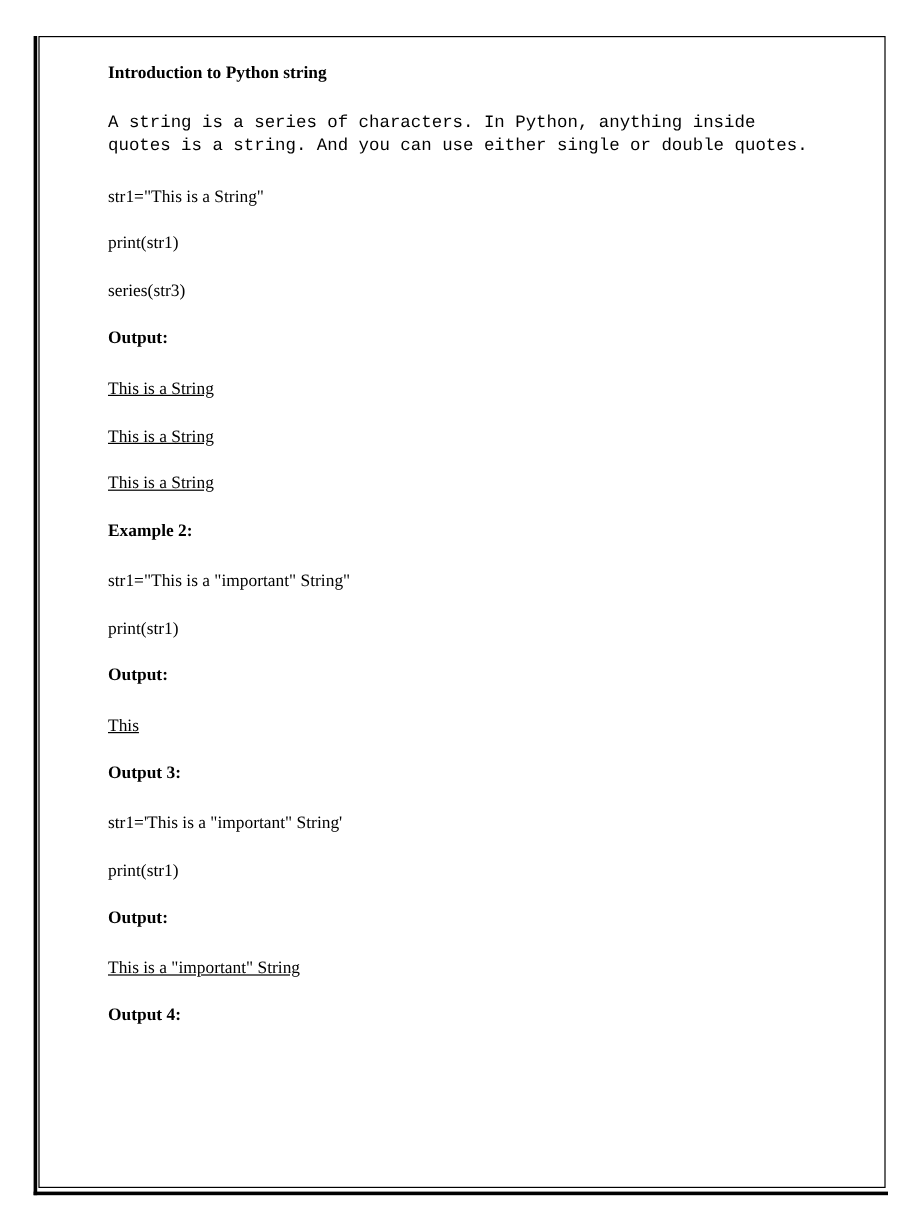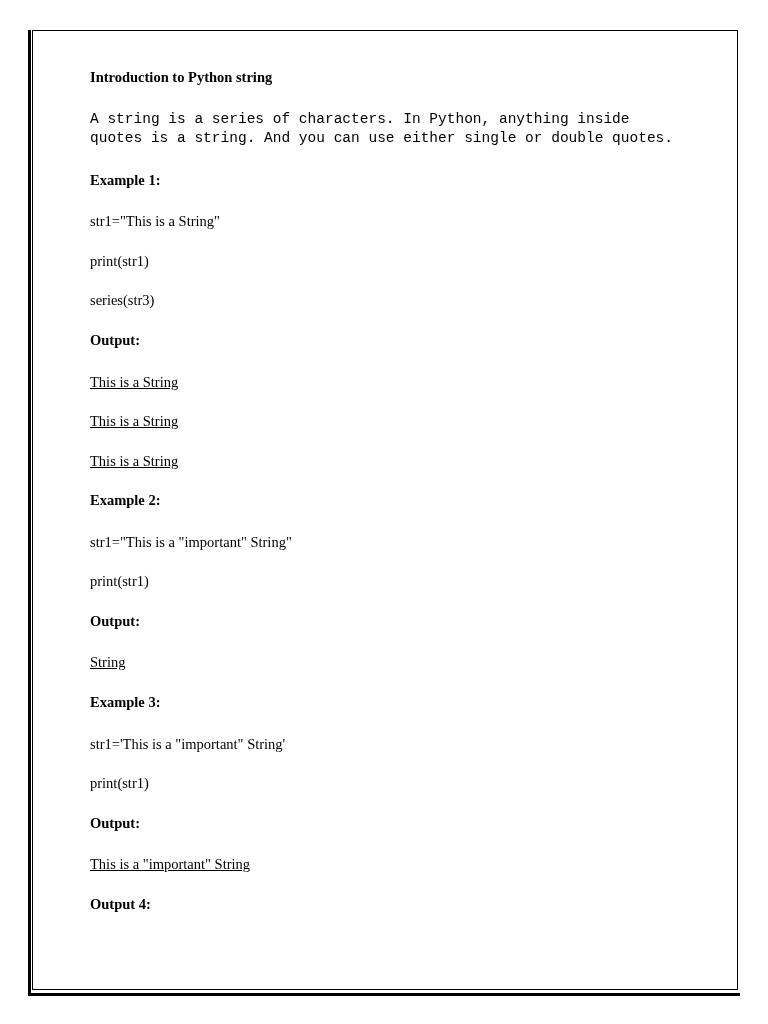--- a/index.html
+++ b/index.html
@@ -49,21 +49,21 @@
   }
   .content {
     position: absolute;
     left: 90px;
     top: 52px;
     width: 600px;
   }
   .blk {
     font-size: 14.5px;
     line-height: 1.35;
-    margin: 16px 0 21px 0;
+    margin: 0 0 21px 0;
     color: #000000;
   }
   .blk.bold {
     font-weight: bold;
   }
   .blk.title {
     font-weight: bold;
     font-size: 14.5px;
     margin-bottom: 22px;
   }
@@ -83,33 +83,32 @@
 <body>
 
 <div class="page">
   <div class="edge-left"></div>
   <div class="edge-bottom"></div>
   <div class="page-border"></div>
 
   <div class="content" id="content">
       <p class="blk bold title">Introduction to Python string</p>
       <p class="blk para">A string is a series of characters. In Python, anything inside quotes is a string. And you can use either single or double quotes.</p>
-      <p class="blk bold title">Example 1:</p>
       <p class="blk code">str1="This is a String"</p>
       <p class="blk code">print(str1)</p>
       <p class="blk code">series(str3)</p>
       <p class="blk bold title">Output:</p>
       <p class="blk outline">This is a String</p>
       <p class="blk outline">This is a String</p>
       <p class="blk outline">This is a String</p>
       <p class="blk bold title">Example 2:</p>
       <p class="blk code">str1="This is a "important" String"</p>
       <p class="blk code">print(str1)</p>
       <p class="blk bold title">Output:</p>
-      <p class="blk outline">String</p>
-      <p class="blk bold title">Example 3:</p>
+      <p class="blk outline">This</p>
+      <p class="blk bold title">Output 3:</p>
       <p class="blk code">str1='This is a "important" String'</p>
       <p class="blk code">print(str1)</p>
       <p class="blk bold title">Output:</p>
       <p class="blk outline">This is a "important" String</p>
       <p class="blk bold title">Output 4:</p>
     </div>
 </div>
 
 </body></html>

